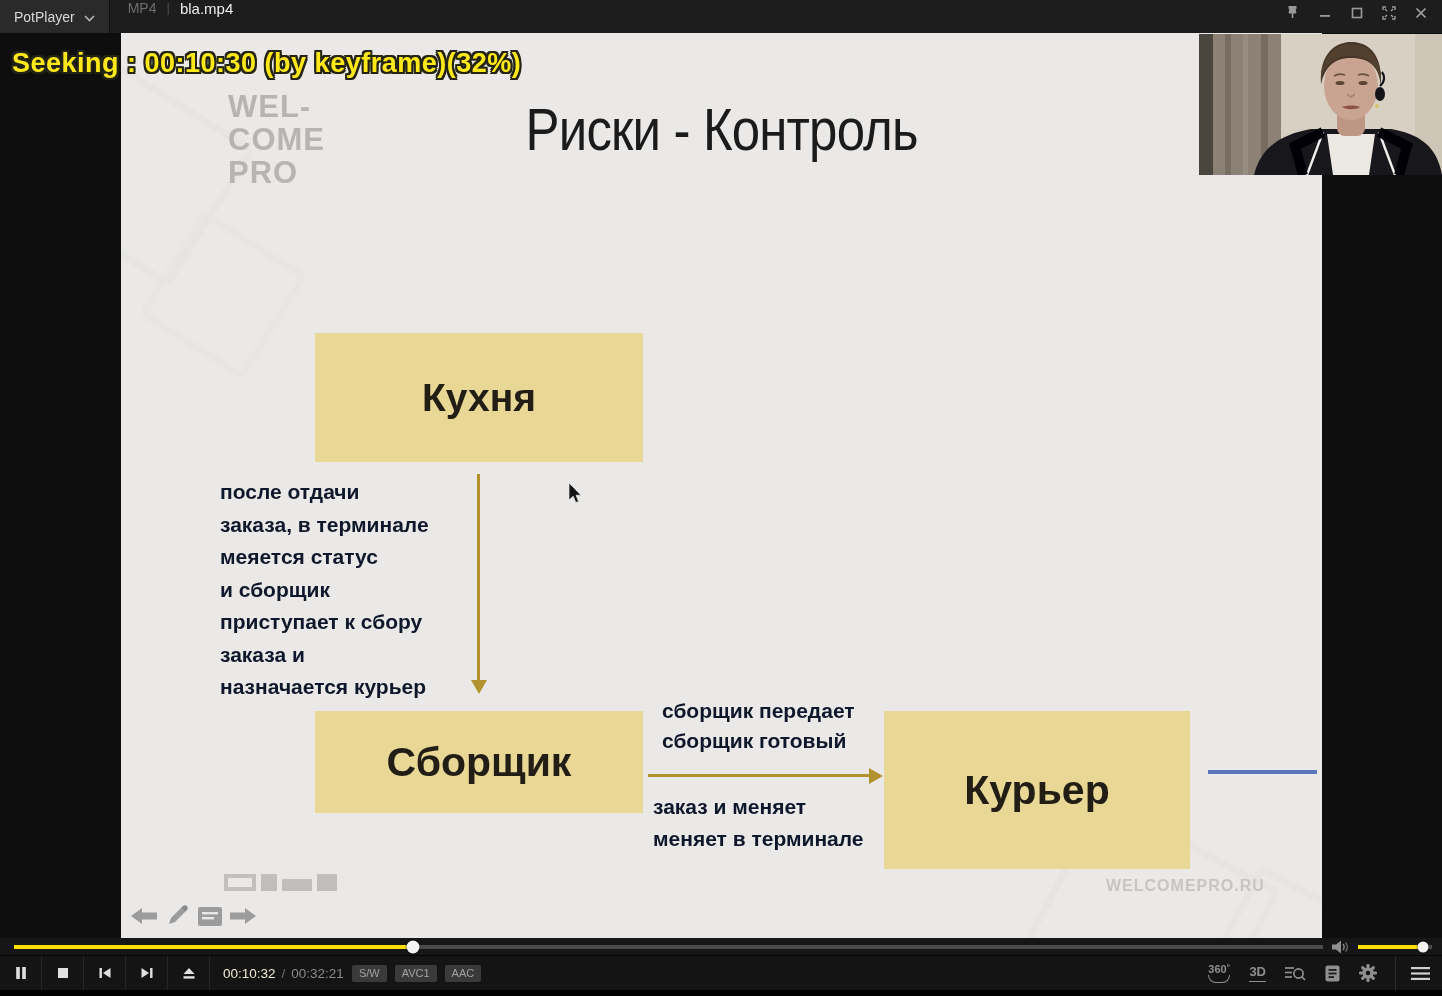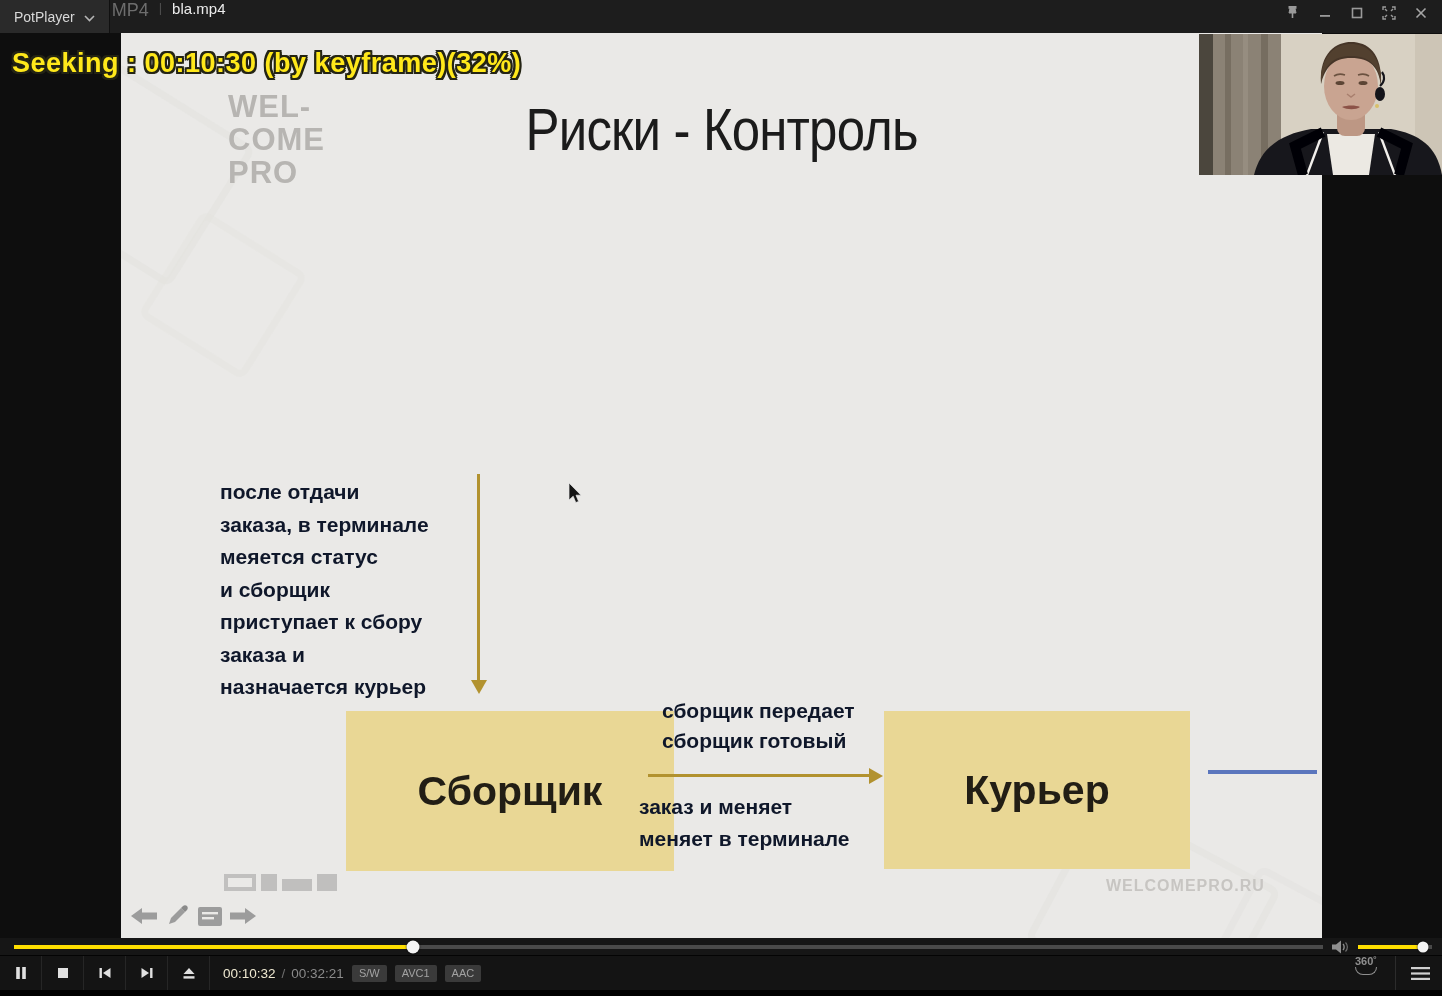--- a/index.html
+++ b/index.html
@@ -6,21 +6,21 @@
   body{width:1442px;height:996px;position:relative;overflow:hidden;
        font-family:"Liberation Sans",sans-serif;-webkit-font-smoothing:antialiased;}
   #window{position:absolute;inset:0;}
 
   
   .titlebar{position:absolute;top:0;left:0;width:1442px;height:33px;background:#1d1d1d;
             display:flex;align-items:flex-start;box-sizing:border-box;}
   .app-segment{height:33px;background:#2a2a2a;display:flex;align-items:center;gap:9px;
                padding:0 14px;box-sizing:border-box;border-right:1px solid #101010;}
   .app-name{color:#d8d8d8;font-size:14px;}
-  .fmt{color:#6d6d6d;font-size:18px;margin-left:2px;}
+  .fmt{color:#6d6d6d;font-size:14px;margin-left:18px;}
   .tsep2{color:#4d4d4d;font-size:13px;margin:0 10px;}
   .fname{color:#ececec;font-size:15px;}
   .win-controls{margin-left:auto;display:flex;align-items:center;gap:7px;padding-right:9px;}
   .win-btn{width:25px;height:25px;display:flex;align-items:center;justify-content:center;cursor:default;}
 
   
   .video{position:absolute;top:33px;left:0;width:1442px;height:905px;background:#0e0e0e;}
   .slide{position:absolute;left:121px;top:0;width:1201px;height:905px;background:#eae9e7;overflow:hidden;}
 
   .deco{position:absolute;border:7px solid #e2e1de;opacity:.55;border-radius:10px;}
@@ -31,27 +31,27 @@
 
   .logo{position:absolute;left:107px;top:57px;font-weight:bold;font-size:31px;line-height:33px;
         color:#b7b5b2;letter-spacing:1px;}
   .slide-title-wrap{position:absolute;left:0;top:62px;width:1201px;text-align:center;}
   .slide-title{display:inline-block;font-size:60px;color:#1b1b1b;letter-spacing:-1px;
                transform:scaleX(.85);transform-origin:center;}
 
   .dbox{position:absolute;background:#e9d795;display:flex;align-items:center;justify-content:center;
         font-weight:bold;color:#221e15;}
   .box-kitchen{left:194px;top:300px;width:328px;height:129px;font-size:39px;}
-  .box-assembler{left:194px;top:678px;width:328px;height:160px;font-size:41px;margin-left:31px;}
+  .box-assembler{left:194px;top:678px;width:328px;height:102px;font-size:41px;}
   .box-courier{left:763px;top:678px;width:306px;height:158px;font-size:41px;}
 
   .gold{color:#0f172a;font-weight:bold;font-size:21px;}
   .note-left{position:absolute;left:99px;top:443px;line-height:32.5px;}
   .note-mid-top{position:absolute;left:541px;top:663px;line-height:30px;}
-  .note-mid-bottom{position:absolute;left:518px;top:758px;line-height:32px;}
+  .note-mid-bottom{position:absolute;left:532px;top:758px;line-height:32px;}
   .note-line{display:block;}
 
   .varrow{position:absolute;left:356px;top:441px;width:3px;height:208px;background:#b2922f;}
   .varrow-head{position:absolute;left:350px;top:647px;width:0;height:0;
                border-left:8px solid transparent;border-right:8px solid transparent;
                border-top:14px solid #b2922f;}
   .harrow{position:absolute;left:527px;top:741px;width:224px;height:3px;background:#b2922f;}
   .harrow-head{position:absolute;left:748px;top:735px;width:0;height:0;
                border-top:8px solid transparent;border-bottom:8px solid transparent;
                border-left:14px solid #b2922f;}
@@ -96,21 +96,21 @@
               border-top:1px solid #040404;display:flex;align-items:stretch;box-sizing:border-box;}
   .cbtn{width:42px;display:flex;align-items:center;justify-content:center;
         border-right:1px solid #262626;box-sizing:border-box;}
   .timegrp{display:flex;align-items:center;margin-left:13px;font-size:13.5px;white-space:nowrap;}
   .t-cur{color:#eee8d0;}
   .t-sep{color:#6f6f6f;margin:0 6px;}
   .t-tot{color:#8a8a8a;}
   .badge{background:#3a3a3a;color:#a2a2a2;font-size:11px;padding:3px 7px;border-radius:2px;
          margin-left:8px;line-height:11px;}
   .cb-spacer{flex:1;}
-  .right-icons{display:flex;align-items:center;gap:19px;padding-right:6px;flex-direction:column;}
+  .right-icons{display:flex;align-items:center;gap:19px;padding-right:6px;}
   .ri{display:flex;flex-direction:column;align-items:center;justify-content:center;color:#8f8f8f;}
   .lbl360{font-size:11px;font-weight:bold;line-height:10px;}
   .arc360{width:20px;height:7px;border:1.5px solid #8f8f8f;border-top:none;border-radius:0 0 12px 12px;
           margin-top:1px;}
   .lbl3d{font-size:13px;font-weight:bold;border-bottom:1.5px solid #8f8f8f;padding-bottom:3px;line-height:13px;}
   .cb-vdiv{width:1px;background:#2c2c2c;margin:0 2px 0 12px;}
   .menu-btn{width:44px;display:flex;align-items:center;justify-content:center;}
 </style>
 </head>
 <body>
@@ -180,20 +180,23 @@
       <div class="logo">
         <span class="note-line">WEL-</span>
         <span class="note-line">COME</span>
         <span class="note-line">PRO</span>
       </div>
 
       <div class="slide-title-wrap">
         <span class="slide-title">Риски - Контроль</span>
       </div>
 
+      <div class="dbox box-kitchen">
+        <span>Кухня</span>
+      </div>
 
       <div class="gold note-left">
         <span class="note-line">после отдачи</span>
         <span class="note-line">заказа, в терминале</span>
         <span class="note-line">меяется статус</span>
         <span class="note-line">и сборщик</span>
         <span class="note-line">приступает к сбору</span>
         <span class="note-line">заказа и</span>
         <span class="note-line">назначается курьер</span>
       </div>

